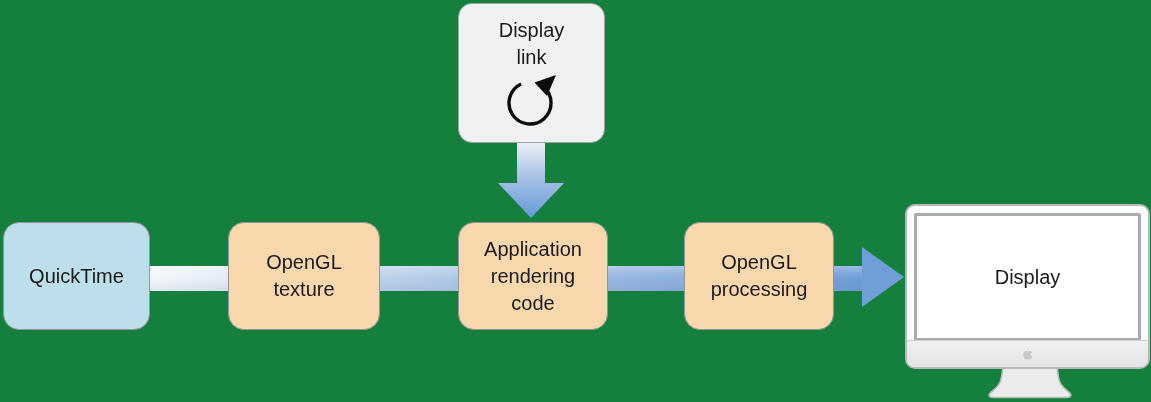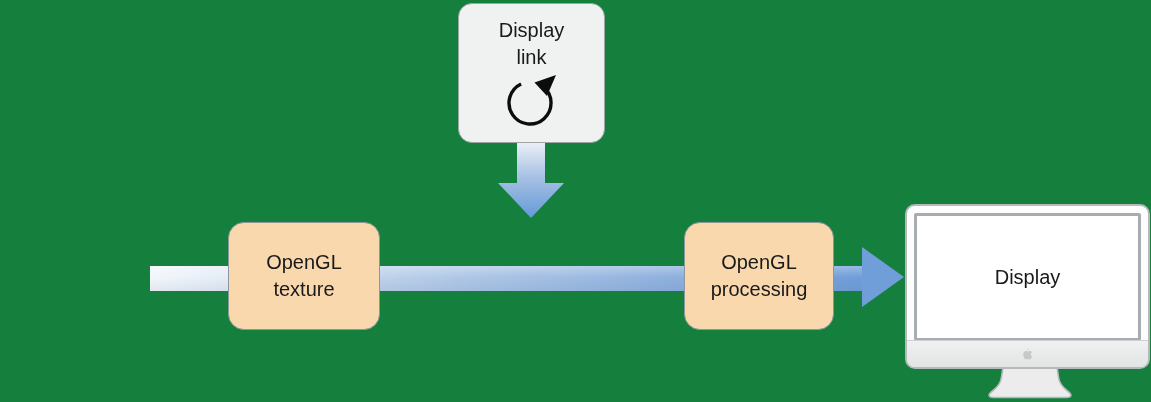--- a/index.html
+++ b/index.html
@@ -94,26 +94,34 @@
 
   <div class="node node-displaylink">
     <span class="node-label">Display
 link</span>
     <svg class="loop-icon" width="58" height="54" viewBox="0 0 58 54">
       <path d="M 18.1 11 A 21 21 0 1 0 40.5 13.9" fill="none" stroke="#0c0c0c" stroke-width="3.4"></path>
       <polygon points="53,2 31.5,9.5 44,23" fill="#0c0c0c"></polygon>
     </svg>
   </div>
 
+  <div class="node node-quicktime">
+    <span class="node-label">QuickTime</span>
+  </div>
 
   <div class="node node-peach node-texture">
     <span class="node-label">OpenGL
 texture</span>
   </div>
 
+  <div class="node node-peach node-apprender">
+    <span class="node-label">Application
+rendering
+code</span>
+  </div>
 
   <div class="node node-peach node-processing">
     <span class="node-label">OpenGL
 processing</span>
   </div>
 
   <svg class="stand" width="90" height="33" viewBox="0 0 90 33">
     <path d="M 18 0 L 16.5 10 C 15.8 16 12 20.5 7.5 24 C 4.5 26.3 3.2 28.2 4.8 29.6
              C 5.6 30.3 7 30.5 9 30.5 L 81 30.5 C 83 30.5 84.4 30.3 85.2 29.6
              C 86.8 28.2 85.5 26.3 82.5 24 C 78 20.5 74.2 16 73.5 10 L 72 0 Z" fill="#ececec" stroke="#b4b8ba" stroke-width="1.6"></path>

